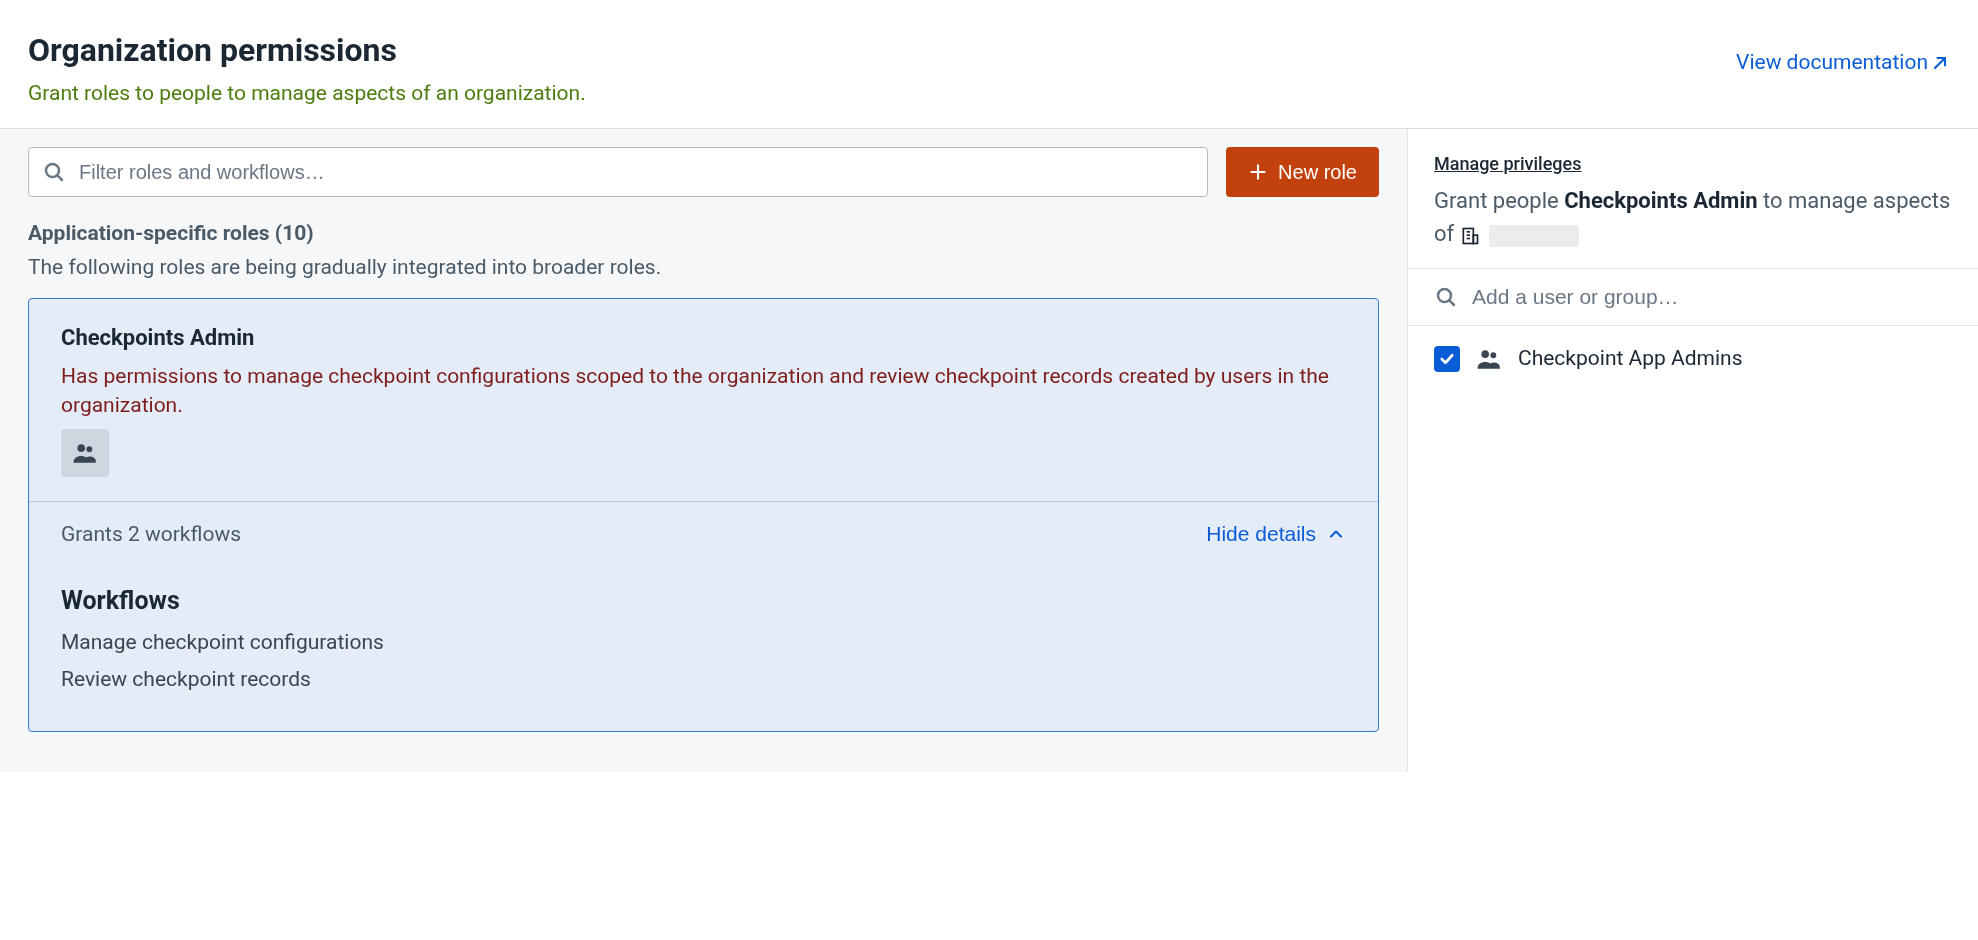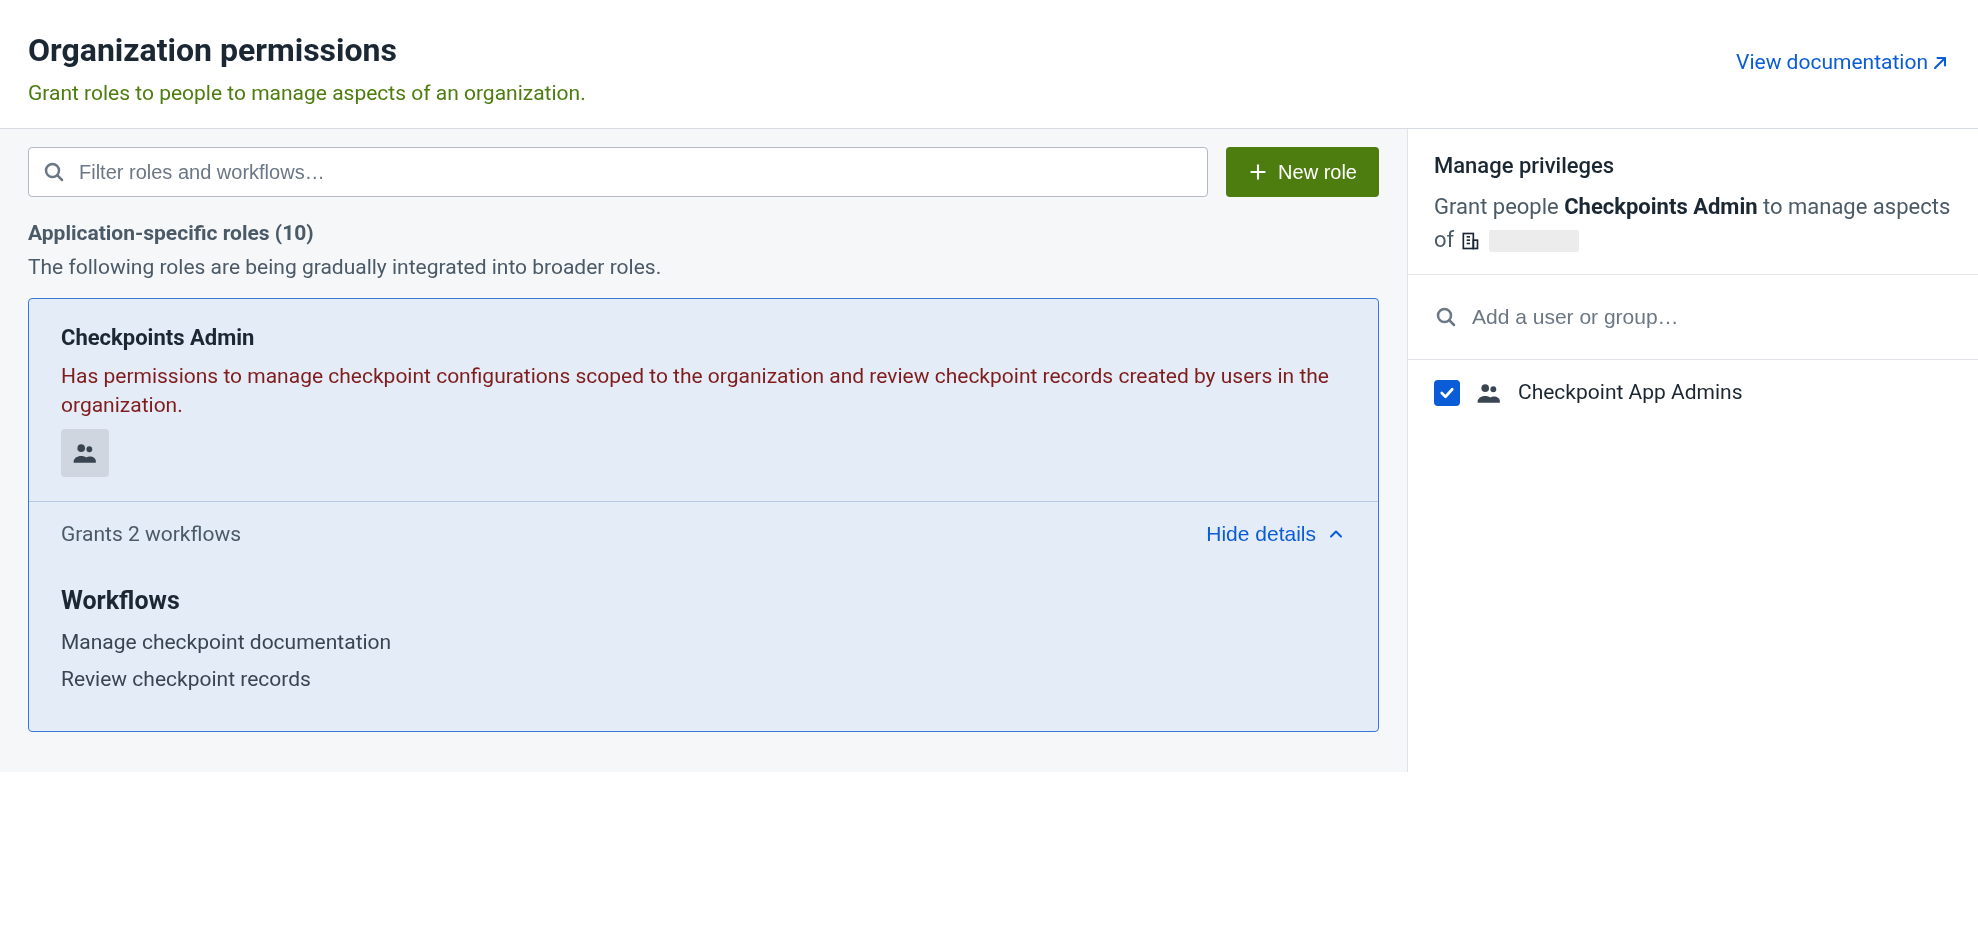--- a/index.html
+++ b/index.html
@@ -81,21 +81,21 @@
       top: 50%;
       transform: translateY(-50%);
       width: 24px;
       height: 24px;
       color: #6b7785;
     }
     .btn-new {
       display: inline-flex;
       align-items: center;
       gap: 10px;
-      background: #4d7c0f;
+      background: #c2410c;
       color: #ffffff;
       border: none;
       border-radius: 4px;
       height: 50px;
       padding: 0 22px;
       font-size: 20px;
       font-weight: 500;
       cursor: pointer;
     }
     .btn-new svg { width: 20px; height: 20px; }
@@ -176,24 +176,25 @@
     }
     .workflow-item {
       font-size: 21px;
       color: #3a4552;
       margin-bottom: 8px;
     }
     .right-header {
       padding: 22px 26px 18px 26px;
     }
     .right-title {
-      font-size: 22px;
+      font-size: 18px;
       font-weight: 500;
       color: #1b2733;
       margin-bottom: 8px;
+      text-decoration: underline;
     }
     .right-sub {
       font-size: 22px;
       color: #4b5a67;
       line-height: 1.5;
     }
     .right-sub b { font-weight: 700; color: #1b2733; }
     .org-icon {
       display: inline-block;
       vertical-align: middle;
@@ -206,21 +207,21 @@
       width: 90px;
       height: 22px;
       background: #ececec;
       border-radius: 2px;
       margin-left: 4px;
     }
     .right-search {
       display: flex;
       align-items: center;
       gap: 14px;
-      padding: 30px 26px;
+      padding: 16px 26px;
       border-top: 1px solid #e0e4e9;
       border-bottom: 1px solid #e0e4e9;
     }
     .right-search svg { width: 24px; height: 24px; color: #6b7785; }
     .right-search-input {
       flex: 1;
       border: none;
       font-size: 21px;
       outline: none;
       background: transparent;
@@ -306,21 +307,21 @@
         <div class="grants-row">
           <span class="grants-text">Grants 2 workflows</span>
           <button class="hide-details">
             <span>Hide details</span>
             <svg viewBox="0 0 24 24" fill="none" stroke="currentColor" stroke-width="2.5" stroke-linecap="round" stroke-linejoin="round">
                 <polyline points="6 15 12 9 18 15"></polyline>
               </svg>
           </button>
         </div>
         <div class="workflows-heading">Workflows</div>
-        <div class="workflow-item">Manage checkpoint documentation</div>
+        <div class="workflow-item">Manage checkpoint configurations</div>
         <div class="workflow-item">Review checkpoint records</div>
       </div>
     </div>
   </div>
 
   <div class="col-right">
     <div class="right-header">
       <div class="right-title">Manage privileges</div>
       <div class="right-sub">
         <span>Grant people </span><b>Checkpoints Admin</b><span> to manage aspects of </span>

